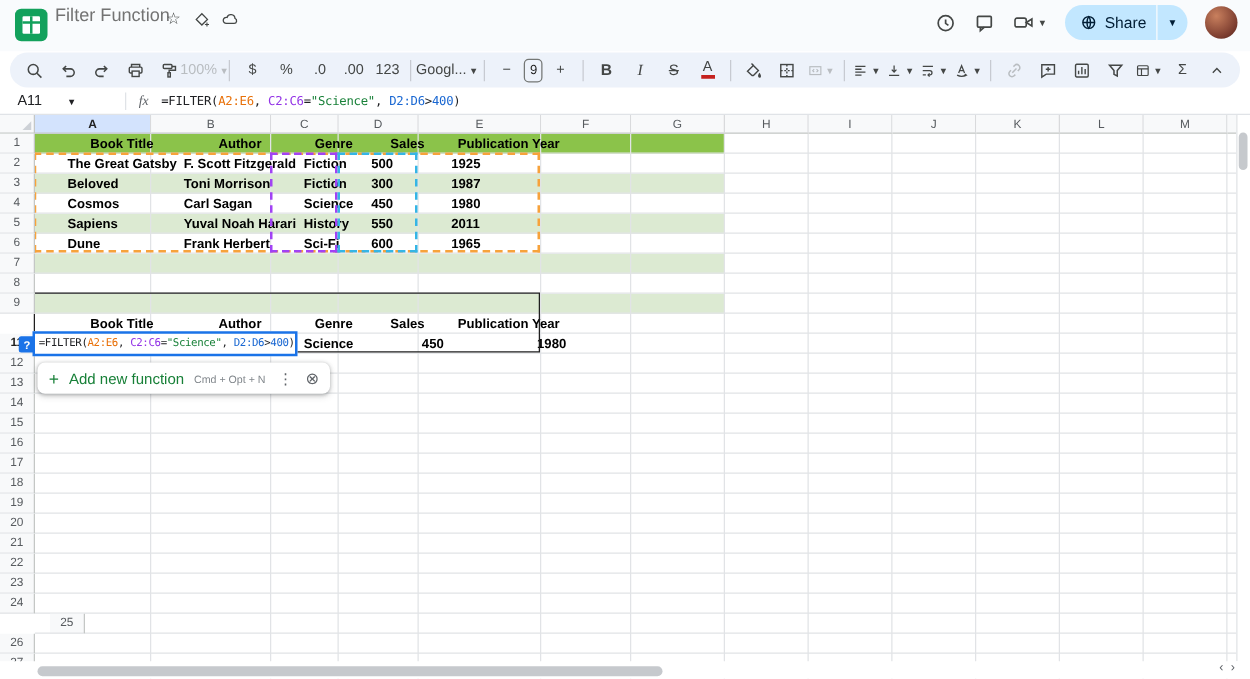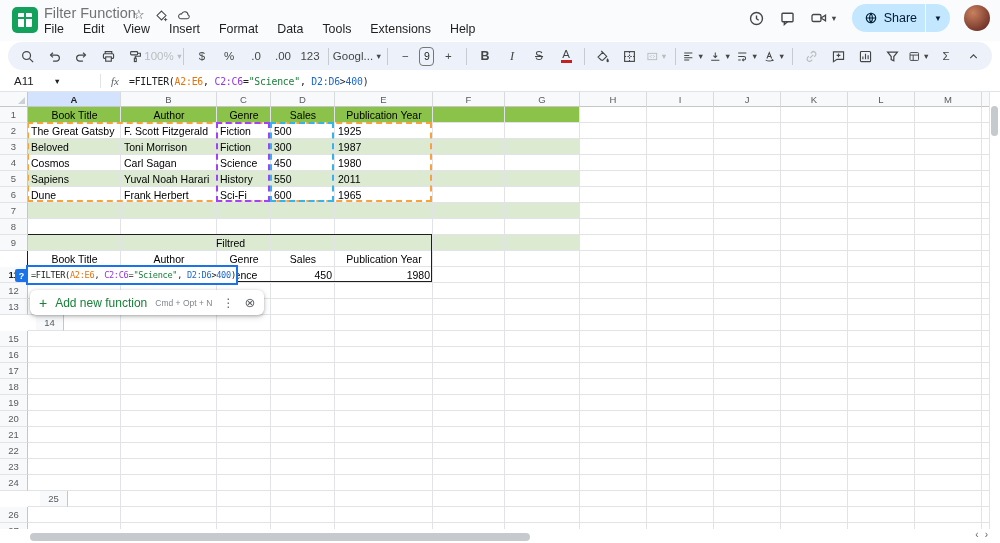--- a/index.html
+++ b/index.html
@@ -54,21 +54,21 @@
   #grid > div{position:absolute;box-sizing:border-box;}
   .corner{background:#f8f9fa;border-right:1px solid #c4c7c5;border-bottom:1px solid #c4c7c5;}
   .corner:after{content:"";position:absolute;right:2px;bottom:2px;border-left:7px solid transparent;border-bottom:7px solid #cdd1d6;}
   .colh,.rowh{background:#f8f9fa;color:#575b5f;font-size:9.5px;display:flex;align-items:center;justify-content:center;
         border-right:1px solid #d9dadc;border-bottom:1px solid #c4c7c5;}
   .rowh{border-bottom:1px solid #e1e3e6;border-right:1px solid #c4c7c5;}
   .colh.sel{background:#d3e3fd;color:#1f1f1f;font-weight:700;}
   .rowh.selr{font-weight:700;color:#1f1f1f;}
   .vline{background:#e1e3e6;}
   .hline{background:#e1e3e6;}
-  .cell{font-size:10.5px;font-weight:400;color:#000;line-height:16px;white-space:nowrap;overflow:hidden;padding:0 3px;}
+  .cell{font-size:10.5px;font-weight:700;color:#000;line-height:16px;white-space:nowrap;overflow:hidden;padding:0 3px;margin-left:23px;}
   .cell.center{text-align:center;padding:0;}
   .cell.right{text-align:right;}
   .ov{pointer-events:none;}
   
   #editor{position:absolute;left:26px;top:265px;width:212px;height:20px;background:#fff;border:2px solid #1a73e8;
           box-sizing:border-box;display:flex;align-items:center;padding-left:3px;z-index:20;
           font-family:"DejaVu Sans Mono",monospace;font-size:8.6px;letter-spacing:-0.3px;white-space:pre;}
   #caret{width:1px;height:12px;background:#202124;margin-left:1px;}
   #help-badge{position:absolute;left:15px;top:269px;width:13px;height:13px;background:#1a73e8;border-radius:2px;
               color:#fff;font-size:9px;font-weight:700;display:flex;align-items:center;justify-content:center;z-index:21;}
@@ -102,31 +102,20 @@
       <svg width="13" height="13" viewBox="0 0 16 16" fill="none" stroke="currentColor" stroke-width="1.3">
           <path d="M8 2.5l5.5 5.5L8 13.5 2.5 8z"></path>
           <path d="M11 13h4M13 11v4" stroke-width="1.1"></path>
         </svg>
     </span>
     <span class="title-ic" style="left:177px;top:9px">
       <svg width="14" height="13" viewBox="0 0 16 16" fill="none" stroke="currentColor" stroke-width="1.3">
           <path d="M4.5 12a3 3 0 1 1 .6-5.9A4 4 0 0 1 12.9 7 2.6 2.6 0 0 1 12 12z"></path>
         </svg>
     </span>
-    <div id="menubar">
-      <span class="menu-item">File</span>
-      <span class="menu-item">Edit</span>
-      <span class="menu-item">View</span>
-      <span class="menu-item">Insert</span>
-      <span class="menu-item">Format</span>
-      <span class="menu-item">Data</span>
-      <span class="menu-item">Tools</span>
-      <span class="menu-item">Extensions</span>
-      <span class="menu-item">Help</span>
-    </div>
     <div id="tb-right">
       <span class="tbr-ic">
         <svg width="17" height="17" viewBox="0 0 16 16" fill="none" stroke="currentColor" stroke-width="1.3">
             <circle cx="8" cy="8" r="5.6"></circle>
             <path d="M8 5.2v3l2.1 1.5"></path>
           </svg>
       </span>
       <span class="tbr-ic">
         <svg width="17" height="17" viewBox="0 0 16 16" fill="none" stroke="currentColor" stroke-width="1.3">
             <rect x="2.8" y="3" width="10.4" height="8" rx="0.8"></rect>
@@ -382,21 +371,20 @@
       <div class="cell " style="left: 28px; top: 79px; width: 93px; height: 16px;">Sapiens</div>
       <div class="cell " style="left: 121px; top: 79px; width: 96px; height: 16px;">Yuval Noah Harari</div>
       <div class="cell " style="left: 217px; top: 79px; width: 54px; height: 16px;">History</div>
       <div class="cell " style="left: 271px; top: 79px; width: 64px; height: 16px;">550</div>
       <div class="cell " style="left: 335px; top: 79px; width: 98px; height: 16px;">2011</div>
       <div class="cell " style="left: 28px; top: 95px; width: 93px; height: 16px;">Dune</div>
       <div class="cell " style="left: 121px; top: 95px; width: 96px; height: 16px;">Frank Herbert</div>
       <div class="cell " style="left: 217px; top: 95px; width: 54px; height: 16px;">Sci-Fi</div>
       <div class="cell " style="left: 271px; top: 95px; width: 64px; height: 16px;">600</div>
       <div class="cell " style="left: 335px; top: 95px; width: 98px; height: 16px;">1965</div>
-      <div class="cell center" style="left: 28px; top: 143px; width: 405px; height: 16px;">Filtred</div>
       <div class="cell center" style="left: 28px; top: 159px; width: 93px; height: 16px;">Book Title</div>
       <div class="cell center" style="left: 121px; top: 159px; width: 96px; height: 16px;">Author</div>
       <div class="cell center" style="left: 217px; top: 159px; width: 54px; height: 16px;">Genre</div>
       <div class="cell center" style="left: 271px; top: 159px; width: 64px; height: 16px;">Sales</div>
       <div class="cell center" style="left: 335px; top: 159px; width: 98px; height: 16px;">Publication Year</div>
       <div class="cell " style="left: 217px; top: 175px; width: 54px; height: 16px;">Science</div>
       <div class="cell right" style="left: 271px; top: 175px; width: 64px; height: 16px;">450</div>
       <div class="cell right" style="left: 335px; top: 175px; width: 98px; height: 16px;">1980</div>
       <div class="ov" style="left: 27px; top: 30px; width: 405px; height: 80px; border: 2px dashed rgb(247, 162, 59);"></div>
       <div class="ov" style="left: 216px; top: 30px; width: 54px; height: 80px; border: 2px dashed rgb(161, 66, 244);"></div>
@@ -423,21 +411,21 @@
       <div class="rowh" style="left: 0px; top: 63px; width: 28px; height: 16px;">4</div>
       <div class="rowh" style="left: 0px; top: 79px; width: 28px; height: 16px;">5</div>
       <div class="rowh" style="left: 0px; top: 95px; width: 28px; height: 16px;">6</div>
       <div class="rowh" style="left: 0px; top: 111px; width: 28px; height: 16px;">7</div>
       <div class="rowh" style="left: 0px; top: 127px; width: 28px; height: 16px;">8</div>
       <div class="rowh" style="left: 0px; top: 143px; width: 28px; height: 16px;">9</div>
       <div class="rowh" style="left: 0px; top: 159px; width: 28px; height: 16px; margin-top: 37px;">10</div>
       <div class="rowh selr" style="left: 0px; top: 175px; width: 28px; height: 16px;">11</div>
       <div class="rowh" style="left: 0px; top: 191px; width: 28px; height: 16px;">12</div>
       <div class="rowh" style="left: 0px; top: 207px; width: 28px; height: 16px;">13</div>
-      <div class="rowh" style="left: 0px; top: 223px; width: 28px; height: 16px; margin-left: 36px;">14</div>
+      <div class="rowh" style="left: 0px; top: 223px; width: 28px; height: 16px;">14</div>
       <div class="rowh" style="left: 0px; top: 239px; width: 28px; height: 16px;">15</div>
       <div class="rowh" style="left: 0px; top: 255px; width: 28px; height: 16px;">16</div>
       <div class="rowh" style="left: 0px; top: 271px; width: 28px; height: 16px;">17</div>
       <div class="rowh" style="left: 0px; top: 287px; width: 28px; height: 16px;">18</div>
       <div class="rowh" style="left: 0px; top: 303px; width: 28px; height: 16px;">19</div>
       <div class="rowh" style="left: 0px; top: 319px; width: 28px; height: 16px;">20</div>
       <div class="rowh" style="left: 0px; top: 335px; width: 28px; height: 16px;">21</div>
       <div class="rowh" style="left: 0px; top: 351px; width: 28px; height: 16px;">22</div>
       <div class="rowh" style="left: 0px; top: 367px; width: 28px; height: 16px;">23</div>
       <div class="rowh" style="left: 0px; top: 383px; width: 28px; height: 16px;">24</div>

